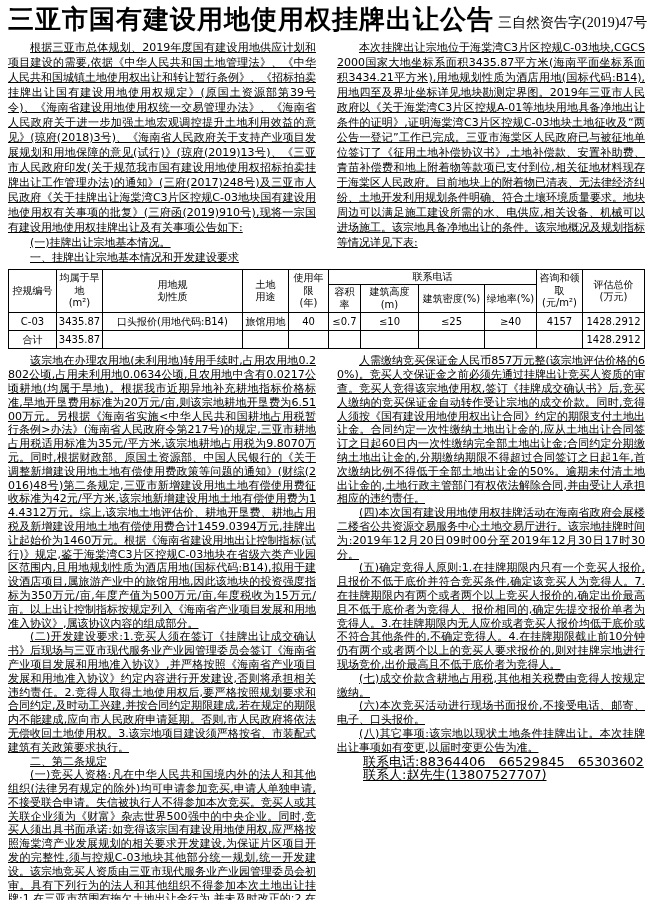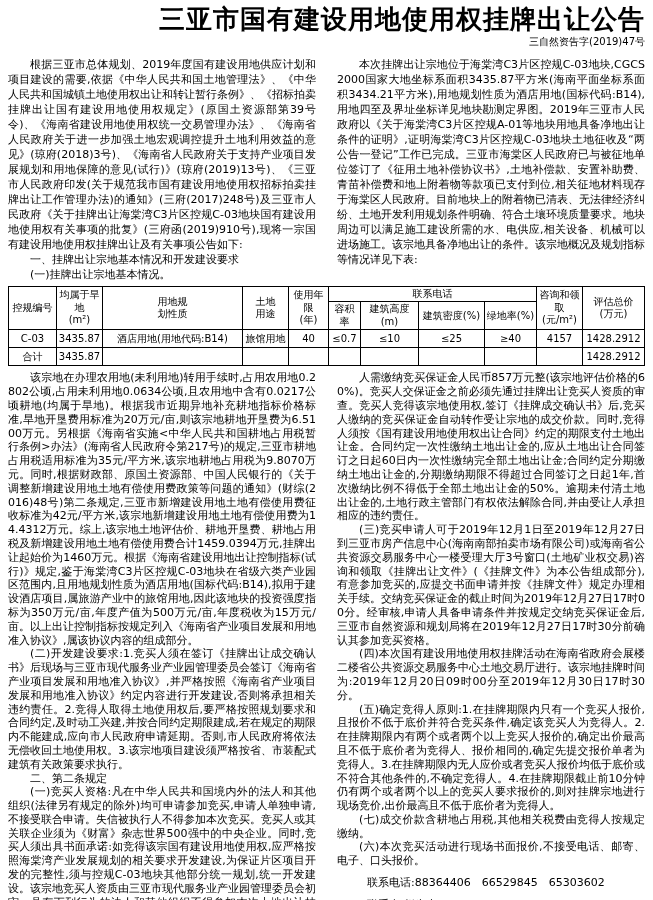--- a/index.html
+++ b/index.html
@@ -10,29 +10,28 @@
     background:#ffffff;
     box-sizing:border-box;
     padding:5px 8px 2px 8px;
     font-family:"DejaVu Sans","Liberation Sans",sans-serif;
     color:#000;
     overflow:hidden;
   }
   .masthead {
     display:flex; align-items:flex-end; justify-content:space-between;
     margin:0 0 5px 0;
-    flex-direction:column;
   }
   .title {
     margin:0; font-size:26px; font-weight:bold;
     letter-spacing:1px; white-space:nowrap; line-height:1.15;
   }
-  .doc-no { font-size:10px; white-space:nowrap; padding:0 0 3px 4px; }
+  .doc-no { font-size:14px; white-space:nowrap; padding:0 0 3px 4px;font-family:Liberation Serif, serif; }
 
-  .two-col { display:flex; gap:21px; }
+  .two-col { display:flex; gap:21px;text-decoration:underline; }
   .col { flex:1 1 0; min-width:0; }
 
   .para {
     margin:0; font-size:11px; line-height:15px;
     text-align:justify; text-indent:2em;
     word-break:break-all;
   }
   .bottom .para { line-height:13.8px; }
 
   .parcel-table {
@@ -42,39 +41,39 @@
   .parcel-table th, .parcel-table td {
     border:1px solid #000;
     font-size:10px; font-weight:normal;
     text-align:center; vertical-align:middle;
     padding:1px 1px; line-height:1.25;
     white-space:pre-line; overflow:hidden;
   }
   .parcel-table td { height:15px;margin-left:43px; }
 
   .contact-line {
-    margin:8px; font-size:11px; line-height:13.8px;
+    margin:0; font-size:13px; line-height:13.8px;
     text-indent:2em; word-break:break-all;
   }
 </style>
 </head>
 <body>
 
 <div class="page">
 
   <header class="masthead">
     <h1 class="title">三亚市国有建设用地使用权挂牌出让公告</h1>
     <span class="doc-no">三自然资告字(2019)47号</span>
   </header>
 
   <section class="two-col top">
     <div class="col">
       <p class="para">根据三亚市总体规划、2019年度国有建设用地供应计划和项目建设的需要,依据《中华人民共和国土地管理法》、《中华人民共和国城镇土地使用权出让和转让暂行条例》、《招标拍卖挂牌出让国有建设用地使用权规定》(原国土资源部第39号令)、《海南省建设用地使用权统一交易管理办法》、《海南省人民政府关于进一步加强土地宏观调控提升土地利用效益的意见》(琼府(2018)3号)、《海南省人民政府关于支持产业项目发展规划和用地保障的意见(试行)》(琼府(2019)13号)、《三亚市人民政府印发(关于规范我市国有建设用地使用权招标拍卖挂牌出让工作管理办法)的通知》(三府(2017)248号)及三亚市人民政府《关于挂牌出让海棠湾C3片区控规C-03地块国有建设用地使用权有关事项的批复》(三府函(2019)910号),现将一宗国有建设用地使用权挂牌出让及有关事项公告如下:</p>
+      <p class="para">(一)挂牌出让宗地基本情况。</p>
       <p class="para">一、挂牌出让宗地基本情况和开发建设要求</p>
-      <p class="para">(一)挂牌出让宗地基本情况。</p>
     </div>
     <div class="col">
       <p class="para">本次挂牌出让宗地位于海棠湾C3片区控规C-03地块,CGCS2000国家大地坐标系面积3435.87平方米(海南平面坐标系面积3434.21平方米),用地规划性质为酒店用地(国标代码:B14),用地四至及界址坐标详见地块勘测定界图。2019年三亚市人民政府以《关于海棠湾C3片区控规A-01等地块用地具备净地出让条件的证明》,证明海棠湾C3片区控规C-03地块土地征收及“两公告一登记”工作已完成。三亚市海棠区人民政府已与被征地单位签订了《征用土地补偿协议书》,土地补偿款、安置补助费、青苗补偿费和地上附着物等款项已支付到位,相关征地材料现存于海棠区人民政府。目前地块上的附着物已清表、无法律经济纠纷、土地开发利用规划条件明确、符合土壤环境质量要求。地块周边可以满足施工建设所需的水、电供应,相关设备、机械可以进场施工。该宗地具备净地出让的条件。该宗地概况及规划指标等情况详见下表:</p>
     </div>
   </section>
 
   <table class="parcel-table">
     <colgroup>
       <col style="width:48px">
         <col style="width:46px">
@@ -109,21 +108,21 @@
         <th>容积率</th>
         <th>建筑高度(m)</th>
         <th>建筑密度(%)</th>
         <th>绿地率(%)</th>
       </tr>
     </thead>
     <tbody>
       <tr>
         <td>C-03</td>
         <td>3435.87</td>
-        <td>酒店用地(用地代码:B14)</td>
+        <td>口头报价(用地代码:B14)</td>
         <td>旅馆用地</td>
         <td>40</td>
         <td>≤0.7</td>
         <td>≤10</td>
         <td>≤25</td>
         <td>≥40</td>
         <td>4157</td>
         <td>1428.2912</td>
       </tr>
       <tr>
@@ -145,25 +144,25 @@
   <section class="two-col bottom">
     <div class="col">
       <p class="para">该宗地在办理农用地(未利用地)转用手续时,占用农用地0.2802公顷,占用未利用地0.0634公顷,且农用地中含有0.0217公顷耕地(均属于旱地)。根据我市近期异地补充耕地指标价格标准,旱地开垦费用标准为20万元/亩,则该宗地耕地开垦费为6.5100万元。另根据《海南省实施&lt;中华人民共和国耕地占用税暂行条例&gt;办法》(海南省人民政府令第217号)的规定,三亚市耕地占用税适用标准为35元/平方米,该宗地耕地占用税为9.8070万元。同时,根据财政部、原国土资源部、中国人民银行的《关于调整新增建设用地土地有偿使用费政策等问题的通知》(财综(2016)48号)第二条规定,三亚市新增建设用地土地有偿使用费征收标准为42元/平方米,该宗地新增建设用地土地有偿使用费为14.4312万元。综上,该宗地土地评估价、耕地开垦费、耕地占用税及新增建设用地土地有偿使用费合计1459.0394万元,挂牌出让起始价为1460万元。根据《海南省建设用地出让控制指标(试行)》规定,鉴于海棠湾C3片区控规C-03地块在省级六类产业园区范围内,且用地规划性质为酒店用地(国标代码:B14),拟用于建设酒店项目,属旅游产业中的旅馆用地,因此该地块的投资强度指标为350万元/亩,年度产值为500万元/亩,年度税收为15万元/亩。以上出让控制指标按规定列入《海南省产业项目发展和用地准入协议》,属该协议内容的组成部分。</p>
       <p class="para">(二)开发建设要求:1.竞买人须在签订《挂牌出让成交确认书》后现场与三亚市现代服务业产业园管理委员会签订《海南省产业项目发展和用地准入协议》,并严格按照《海南省产业项目发展和用地准入协议》约定内容进行开发建设,否则将承担相关违约责任。2.竞得人取得土地使用权后,要严格按照规划要求和合同约定,及时动工兴建,并按合同约定期限建成,若在规定的期限内不能建成,应向市人民政府申请延期。否则,市人民政府将依法无偿收回土地使用权。3.该宗地项目建设须严格按省、市装配式建筑有关政策要求执行。</p>
       <p class="para">二、第二条规定</p>
       <p class="para">(一)竞买人资格:凡在中华人民共和国境内外的法人和其他组织(法律另有规定的除外)均可申请参加竞买,申请人单独申请,不接受联合申请。失信被执行人不得参加本次竞买。竞买人或其关联企业须为《财富》杂志世界500强中的中央企业。同时,竞买人须出具书面承诺:如竞得该宗国有建设用地使用权,应严格按照海棠湾产业发展规划的相关要求开发建设,为保证片区项目开发的完整性,须与控规C-03地块其他部分统一规划,统一开发建设。该宗地竞买人资质由三亚市现代服务业产业园管理委员会初审。具有下列行为的法人和其他组织不得参加本次土地出让挂牌:1.在三亚市范围有拖欠土地出让金行为,并未及时改正的;2.在三亚市有闲置土地、违法利用农村集体土地建设商品住房、擅自改变土地用途等违法行为,并未及时纠正的。</p>
 
     </div>
     <div class="col">
       <p class="para">人需缴纳竞买保证金人民币857万元整(该宗地评估价格的60%)。竞买人交保证金之前必须先通过挂牌出让竞买人资质的审查。竞买人竞得该宗地使用权,签订《挂牌成交确认书》后,竞买人缴纳的竞买保证金自动转作受让宗地的成交价款。同时,竞得人须按《国有建设用地使用权出让合同》约定的期限支付土地出让金。合同约定一次性缴纳土地出让金的,应从土地出让合同签订之日起60日内一次性缴纳完全部土地出让金;合同约定分期缴纳土地出让金的,分期缴纳期限不得超过合同签订之日起1年,首次缴纳比例不得低于全部土地出让金的50%。逾期未付清土地出让金的,土地行政主管部门有权依法解除合同,并由受让人承担相应的违约责任。</p>
-      <p class="para">(三)竞买申请人可于2019年12月1日至2019年12月27日到三亚市房产信息中心(海南南部拍卖市场有限公司)或海南省公共资源交易服务中心一楼受理大厅3号窗口(土地矿业权交易)咨询和领取《挂牌出让文件》(《挂牌文件》为本公告组成部分),有意参加竞买的,应提交书面申请并按《挂牌文件》规定办理相关手续。交纳竞买保证金的截止时间为2019年12月27日17时00分。经审核,申请人具备申请条件并按规定交纳竞买保证金后,三亚市自然资源和规划局将在2019年12月27日17时30分前确认其参加竞买资格。</p>
       <p class="para">(四)本次国有建设用地使用权挂牌活动在海南省政府会展楼二楼省公共资源交易服务中心土地交易厅进行。该宗地挂牌时间为:2019年12月20日09时00分至2019年12月30日17时30分。</p>
-      <p class="para">(五)确定竞得人原则:1.在挂牌期限内只有一个竞买人报价,且报价不低于底价并符合竞买条件,确定该竞买人为竞得人。2.在挂牌期限内有两个或者两个以上竞买人报价的,确定出价最高且不低于底价者为竞得人、报价相同的,确定先提交报价单者为竞得人。3.在挂牌期限内无人应价或者竞买人报价均低于底价或不符合其他条件的,不确定竞得人。4.在挂牌期限截止前10分钟仍有两个或者两个以上的竞买人要求报价的,则对挂牌宗地进行现场竞价,出价最高且不低于底价者为竞得人。</p>
+      <p class="para">(五)确定竞得人原则:1.在挂牌期限内只有一个竞买人报价,且报价不低于底价并符合竞买条件,确定该竞买人为竞得人。7.在挂牌期限内有两个或者两个以上竞买人报价的,确定出价最高且不低于底价者为竞得人、报价相同的,确定先提交报价单者为竞得人。3.在挂牌期限内无人应价或者竞买人报价均低于底价或不符合其他条件的,不确定竞得人。4.在挂牌期限截止前10分钟仍有两个或者两个以上的竞买人要求报价的,则对挂牌宗地进行现场竞价,出价最高且不低于底价者为竞得人。</p>
       <p class="para">(七)成交价款含耕地占用税,其他相关税费由竞得人按规定缴纳。</p>
       <p class="para">(六)本次竞买活动进行现场书面报价,不接受电话、邮寄、电子、口头报价。</p>
+      <p class="para">(八)其它事项:该宗地以现状土地条件挂牌出让。本次挂牌出让事项如有变更,以届时变更公告为准。</p>
 
       <div class="contact-line">联系电话:88364406　66529845　65303602</div>
       <div class="contact-line">联系人:赵先生(13807527707)</div>
 
     </div>
   </section>
 
 </div>
 
 </body></html>

